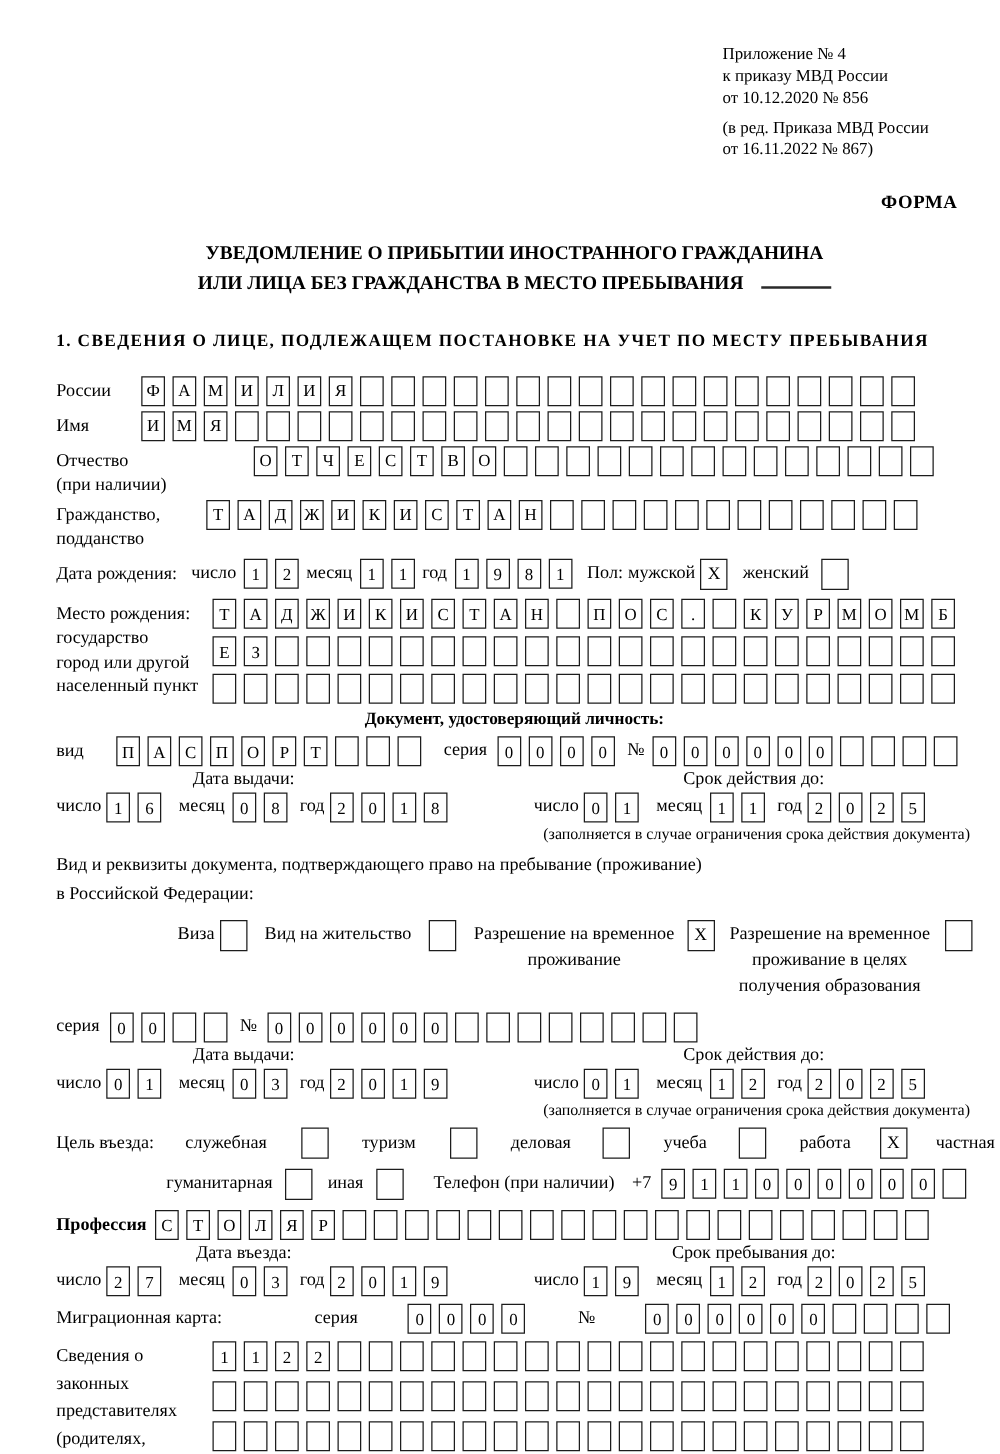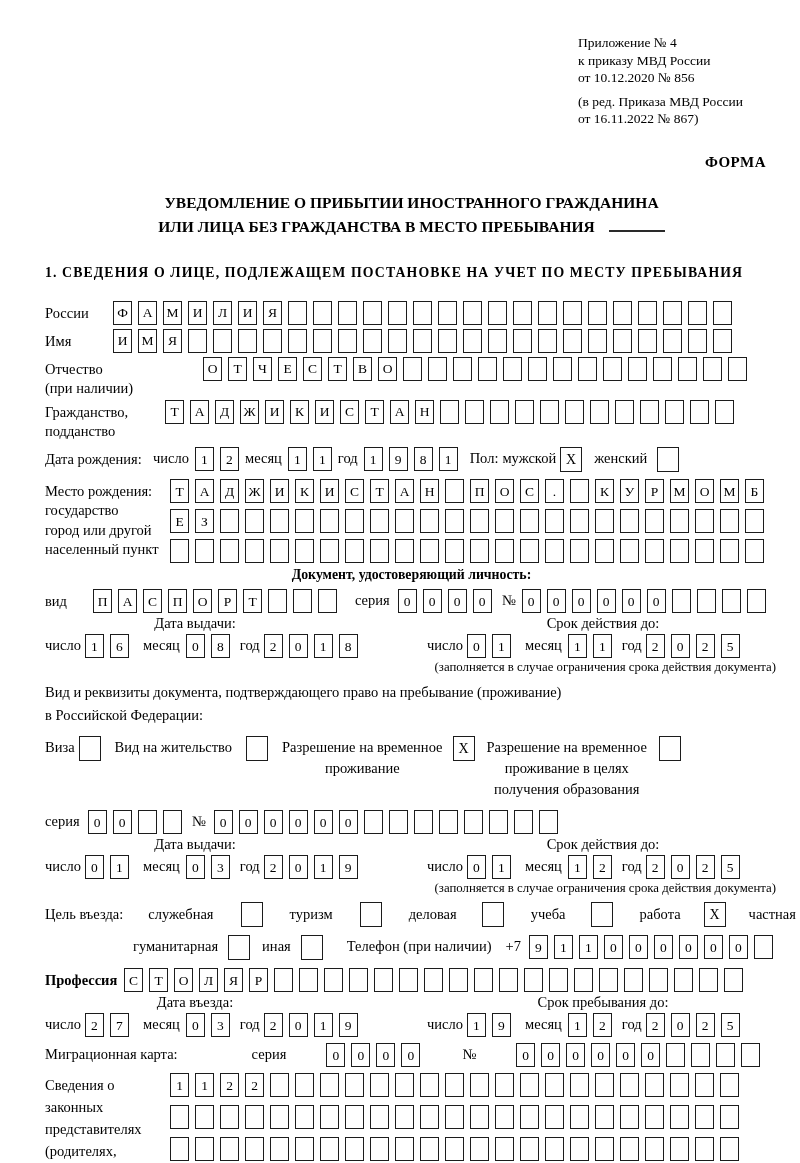--- a/index.html
+++ b/index.html
@@ -50,21 +50,21 @@
   .col-r{flex:1;}
   .date-head{font-size:14.5px;text-align:center;width:300px;}
   .date-head.r{width:300px;margin-left:40px;}
   .date-group{display:flex;align-items:flex-start;margin-top:2px;}
   .note{font-size:12.8px;text-align:right;padding-right:2px;margin-top:2px;margin-bottom:6px;}
 
   .doc-heading{font-weight:bold;font-size:13.8px;text-align:center;margin:4px 0 6px 0;}
   .intro{font-size:14.5px;line-height:1.55;margin-top:4px;}
 
   
-  .opts{display:flex;align-items:flex-start;margin-top:8px;margin-bottom:10px;}
+  .opts{display:flex;align-items:flex-start;margin-top:8px;margin-bottom:10px;justify-content:flex-end;}
   .opt-lbl{font-size:14.5px;text-align:center;line-height:1.45;padding-top:3px;}
   .opts .checkbox{margin-top:2px;}
 
   .purpose-row{display:flex;align-items:flex-start;margin-top:6px;margin-bottom:8px;gap:19px;}
   .purpose-row .mini{padding-top:4px;}
   .phone-row{display:flex;align-items:flex-start;margin-bottom:8px;}
 
   
   .rep-block{display:flex;margin-top:4px;}
   .rep-lbls{flex:none;width:125px;font-size:14.5px;line-height:1.5;padding-top:2px;}

